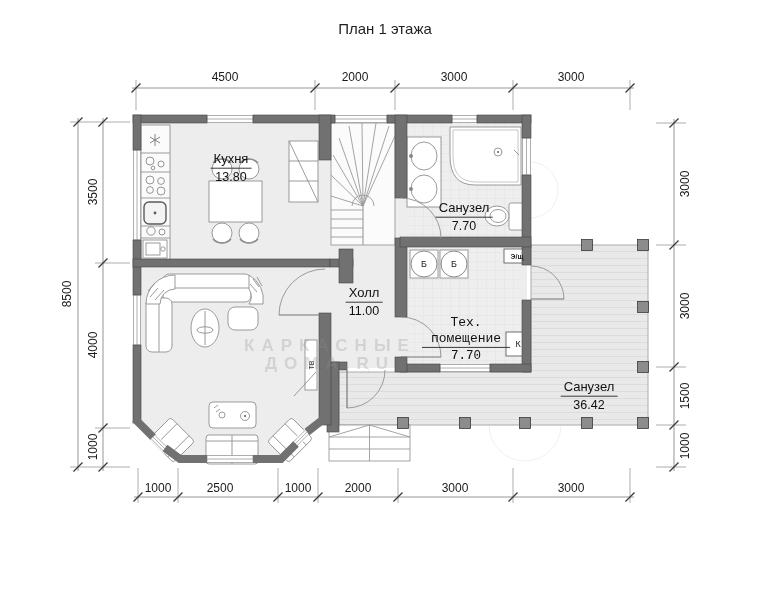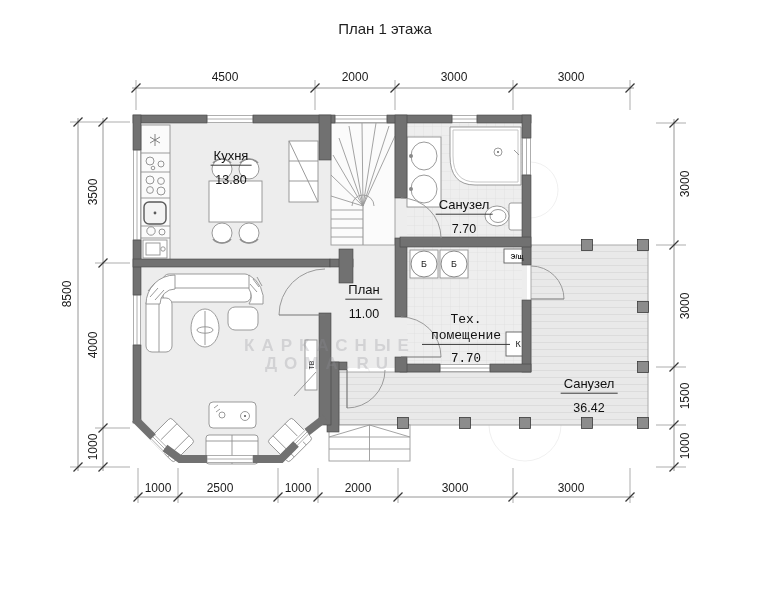--- a/index.html
+++ b/index.html
@@ -6,21 +6,21 @@
   .canvas{position:relative;width:768px;height:592px;background:#fff;overflow:hidden;
           font-family:"Liberation Sans",sans-serif;}
   .plan-svg{position:absolute;left:0;top:0;}
   .txt{position:absolute;transform:translate(-50%,-50%);white-space:nowrap;color:#1a1a1a;}
   .title{font-size:15px;color:#1f1f1f;}
   .dim{font-size:12px;}
   .dim.v{transform:translate(-50%,-50%) rotate(-90deg);}
   .room-label{position:absolute;transform:translate(-50%,-50%);text-align:center;color:#111;margin-top:19px;}
   .room-label .nm{display:inline-block;font-size:13px;line-height:1.2;
                   border-bottom:1px solid #3a3a3a;padding:0 3px 1px;}
-  .room-label .ar{display:block;font-size:12.5px;padding-top:7px;}
+  .room-label .ar{display:block;font-size:12.5px;padding-top:1px;}
   .room-label.narrow .nm{max-width:82px;white-space:normal;}
   .eq{position:absolute;transform:translate(-50%,-50%);color:#222;}
   .eq.b{font-size:9px;}
   .eq.tiny{font-size:7px;font-weight:bold;}
   .eq.k{font-size:9px;}
   .eq.tv{font-size:7px;transform:translate(-50%,-50%) rotate(-90deg);}
   .wm{position:absolute;transform:translate(-50%,-50%);color:#8e8e96;opacity:.28;
       font-weight:bold;letter-spacing:7px;font-size:17px;pointer-events:none;}
 </style>
 </head>
@@ -318,21 +318,21 @@
   <div class="txt dim v" style="left:685px;top:184px;">3000</div>
   <div class="txt dim v" style="left:685px;top:306px;">3000</div>
   <div class="txt dim v" style="left:685px;top:396px;">1500</div>
   <div class="txt dim v" style="left:685px;top:446px;">1000</div>
 
   <div class="room-label" style="left:231px;top:147px;">
     <span class="nm">Кухня</span>
     <span class="ar">13.80</span>
   </div>
   <div class="room-label" style="left:364px;top:281px;">
-    <span class="nm">План</span>
+    <span class="nm">Холл</span>
     <span class="ar">11.00</span>
   </div>
   <div class="room-label" style="left:464px;top:196px;">
     <span class="nm">Санузел</span>
     <span class="ar">7.70</span>
   </div>
   <div class="room-label narrow" style="left:466px;top:320px;font-family:Liberation Mono, monospace;">
     <span class="nm">Тех. помещение</span>
     <span class="ar">7.70</span>
   </div>

